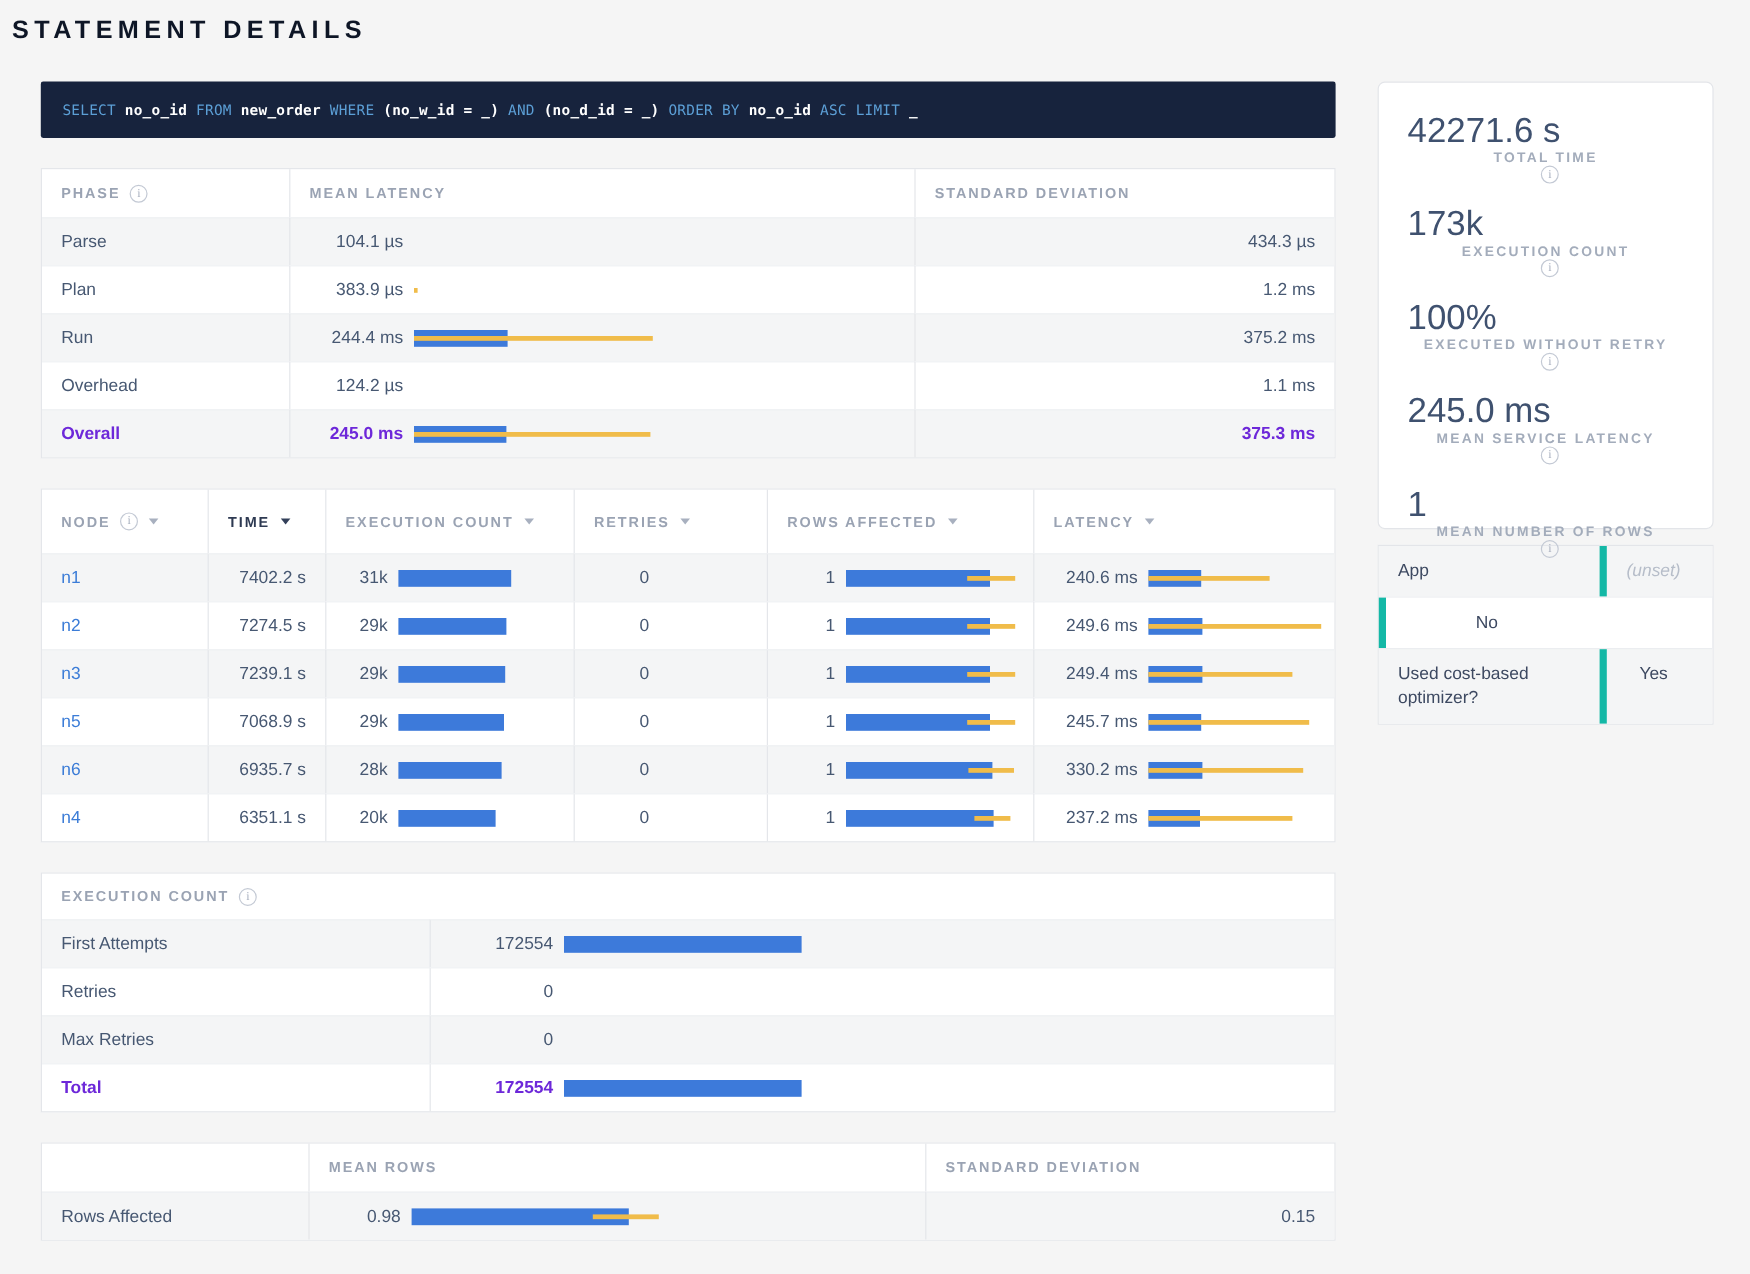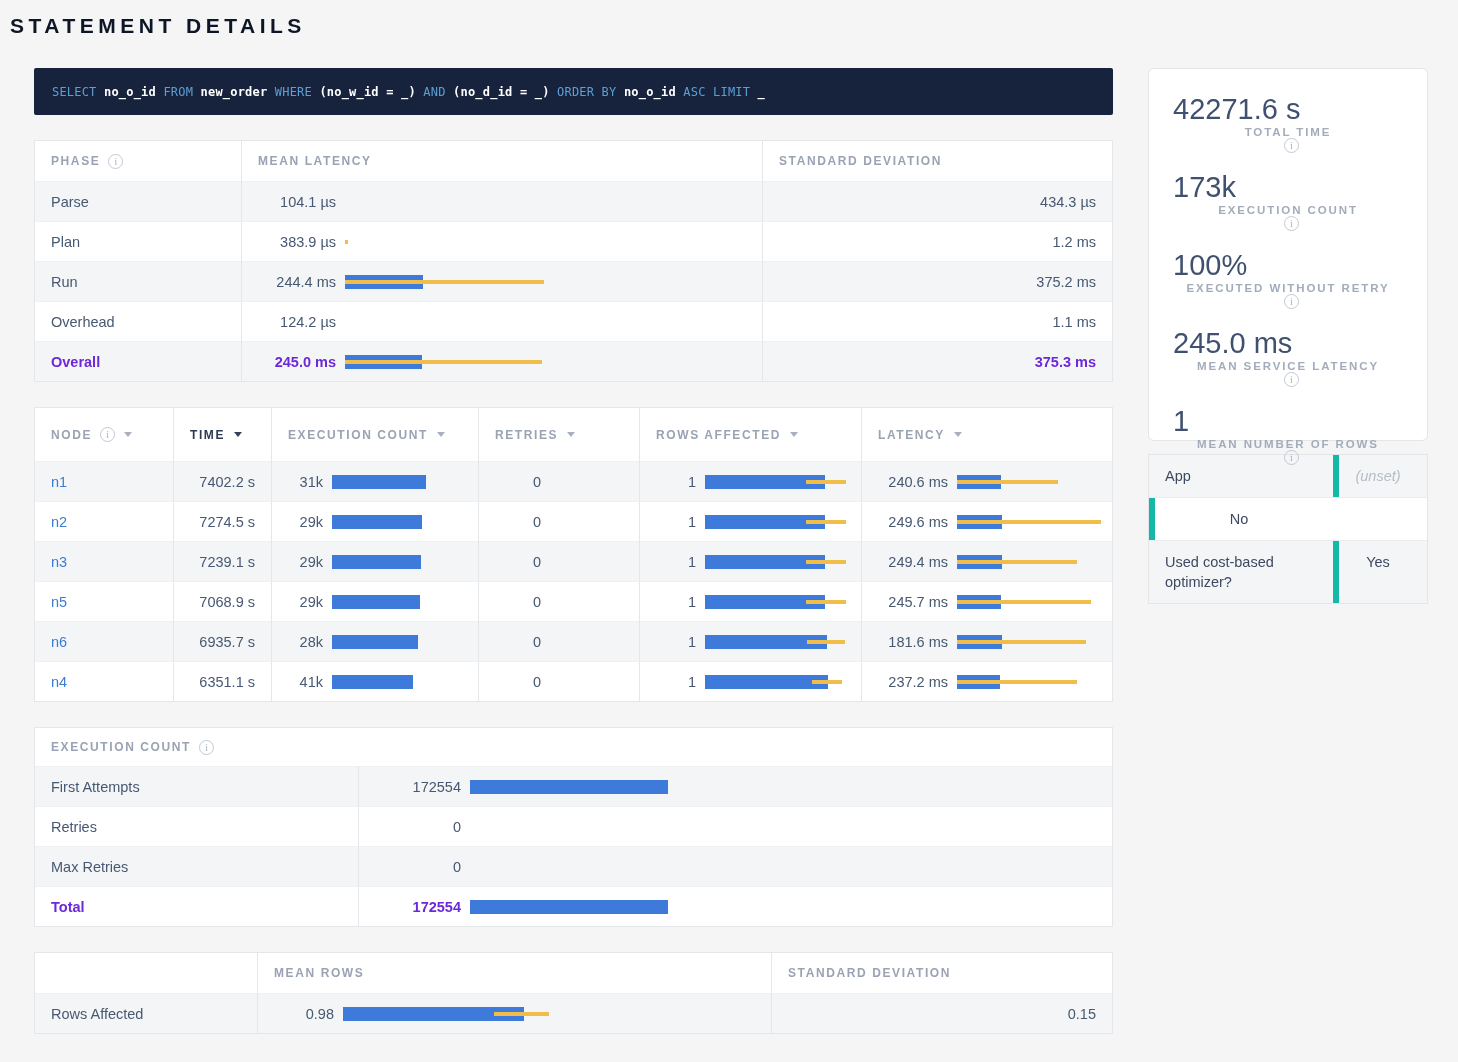--- a/index.html
+++ b/index.html
@@ -360,35 +360,35 @@
           </div>
           <div class="cell bl retries-cell">0</div>
           <div class="cell bl">
             <span class="vslot ra-slot">1</span>
             <span class="bars ra-bars">
                 <span class="blue" style="width: 81%;"></span>
                 <span class="whisker" style="left: 68%; width: 25%;"></span>
               </span>
           </div>
           <div class="cell bl">
-            <span class="vslot lat-slot">181.6 ms</span>
+            <span class="vslot lat-slot">330.2 ms</span>
             <span class="bars lat-bars">
                 <span class="blue" style="width: 29.7%;"></span>
                 <span class="whisker" style="left: 0%; width: 86%;"></span>
               </span>
           </div>
         </div>
 
         <div class="trow node-grid">
           <div class="cell">
               <a class="nlink">n4</a>
             </div>
           <div class="cell bl ralign">6351.1 s</div>
           <div class="cell bl">
-            <span class="vslot cnt-slot">41k</span>
+            <span class="vslot cnt-slot">20k</span>
             <span class="bars cnt-bars">
                 <span class="blue" style="width: 56%;"></span>
               </span>
           </div>
           <div class="cell bl retries-cell">0</div>
           <div class="cell bl">
             <span class="vslot ra-slot">1</span>
             <span class="bars ra-bars">
                 <span class="blue" style="width: 82%;"></span>
                 <span class="whisker" style="left: 71%; width: 20%;"></span>

